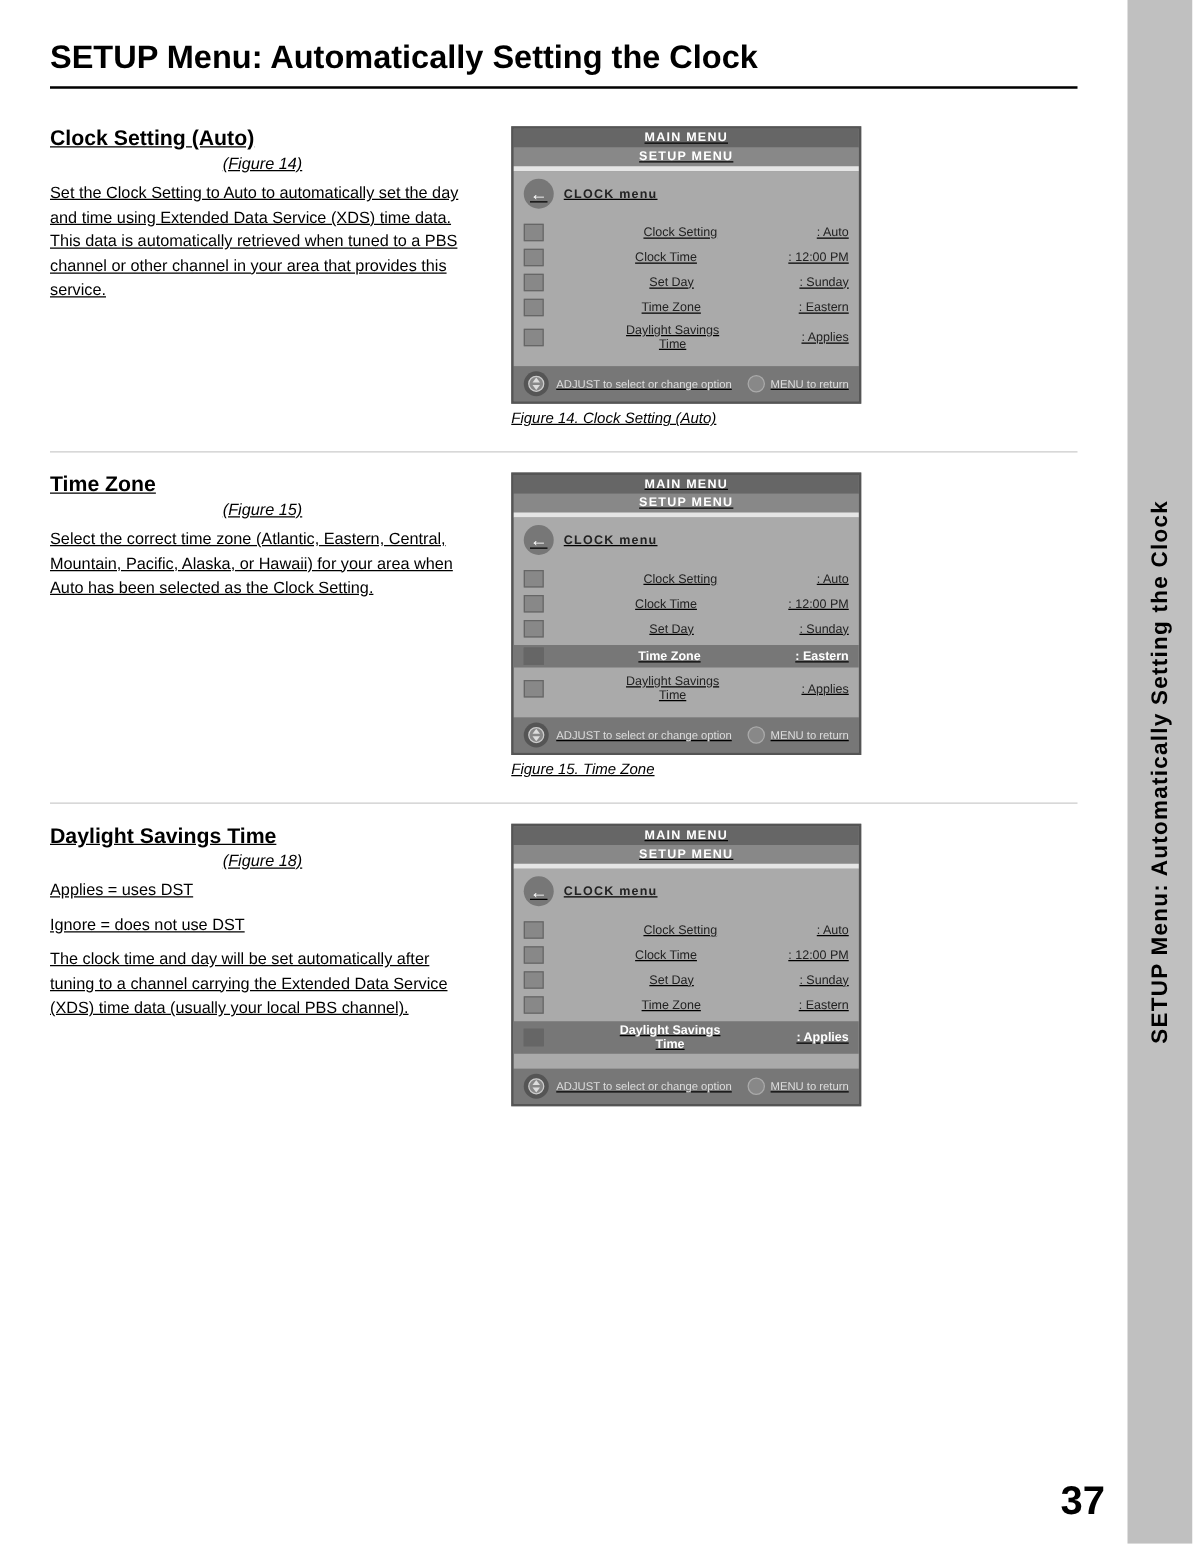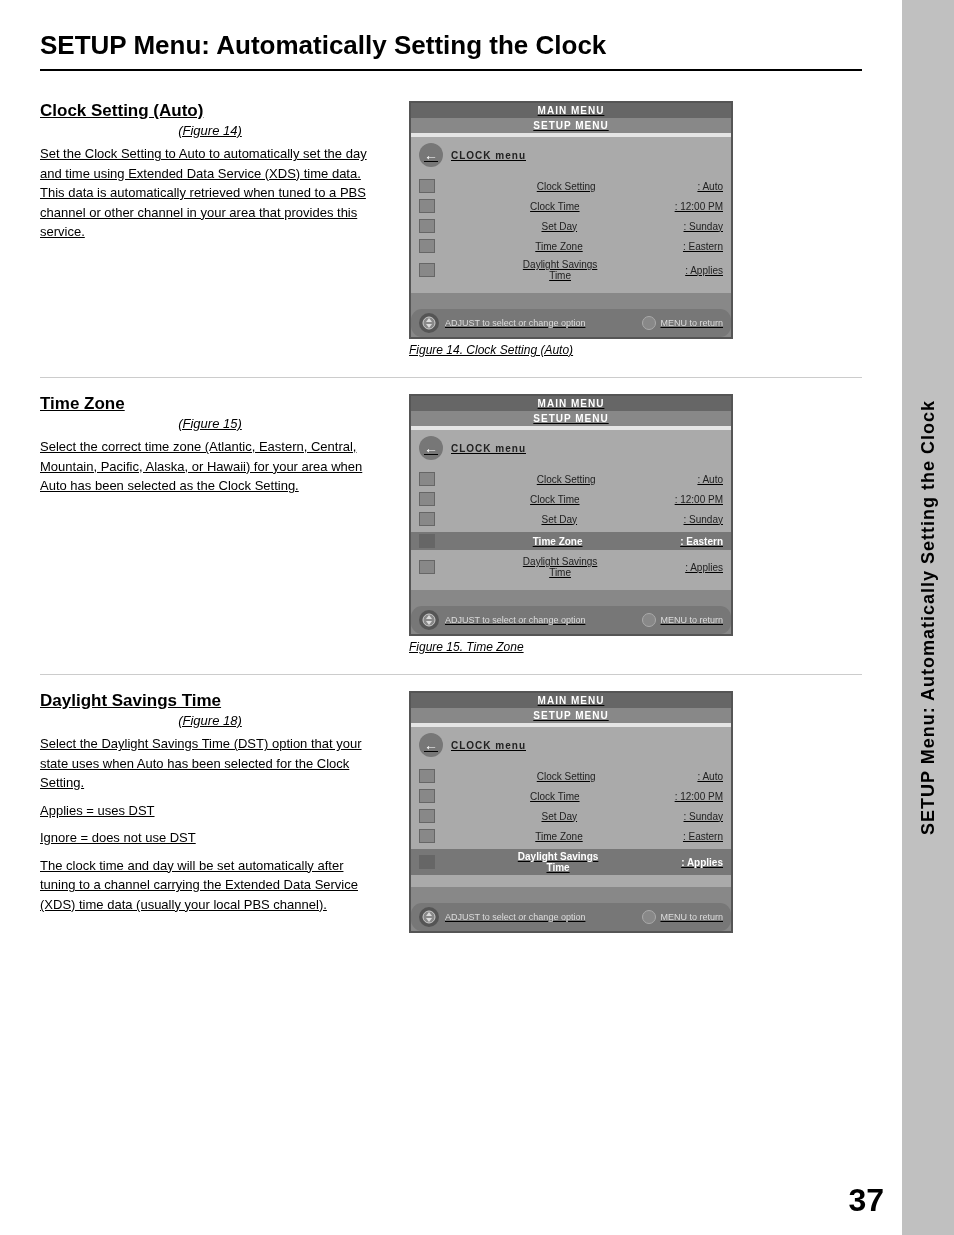--- a/index.html
+++ b/index.html
@@ -80,21 +80,21 @@
     }
 
     .section-body p {
       margin-bottom: 8px;
     }
 
     
     .menu-mockup {
       background: #888;
       border: 2px solid #555;
-      width: 324px;
+      width: 280px;
       font-size: 11px;
       margin-bottom: 4px;
     }
 
     .menu-title-bar {
       background: #666;
       color: #fff;
       text-align: center;
       padding: 2px 0;
       font-size: 10px;
@@ -180,22 +180,21 @@
       font-size: 10px;
       color: #222;
     }
 
     .menu-footer {
       background: #777;
       display: flex;
       align-items: center;
       gap: 6px;
       padding: 4px 8px;
-      margin-top: 16px;
-      border-radius: 11px;
+      margin-top: 0;
     }
 
     .menu-footer-icon {
       width: 20px;
       height: 20px;
       border-radius: 50%;
       background: #555;
       display: flex;
       align-items: center;
       justify-content: center;
@@ -385,21 +384,20 @@
       </div>
     </div>
 
     <div class="divider"></div>
 
     <div class="content-row">
       <div class="text-col">
         <div class="section-title">Daylight Savings Time</div>
         <div class="section-italic">(Figure 18)</div>
         <div class="section-body">
-          <p>Select the Daylight Savings Time (DST) option that your state uses when Auto has been selected for the Clock Setting.</p>
           <p>Applies = uses DST</p>
           <p>Ignore = does not use DST</p>
           <p>The clock time and day will be set automatically after tuning to a channel carrying the Extended Data Service (XDS) time data (usually your local PBS channel).</p>
         </div>
       </div>
       <div class="figure-col">
 
         <div class="menu-mockup">
           <div class="menu-title-bar">MAIN MENU</div>
           <div class="menu-subtitle-bar">SETUP MENU</div>

